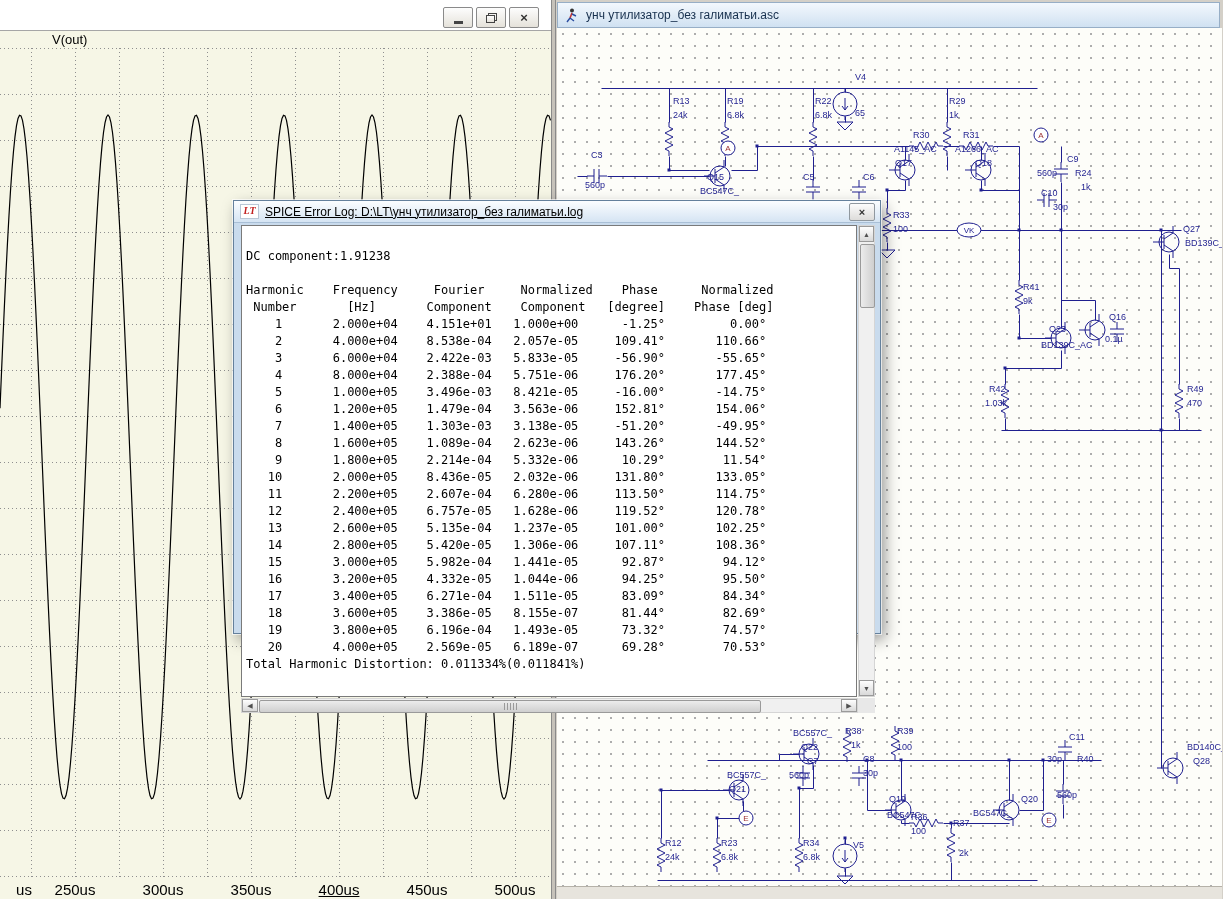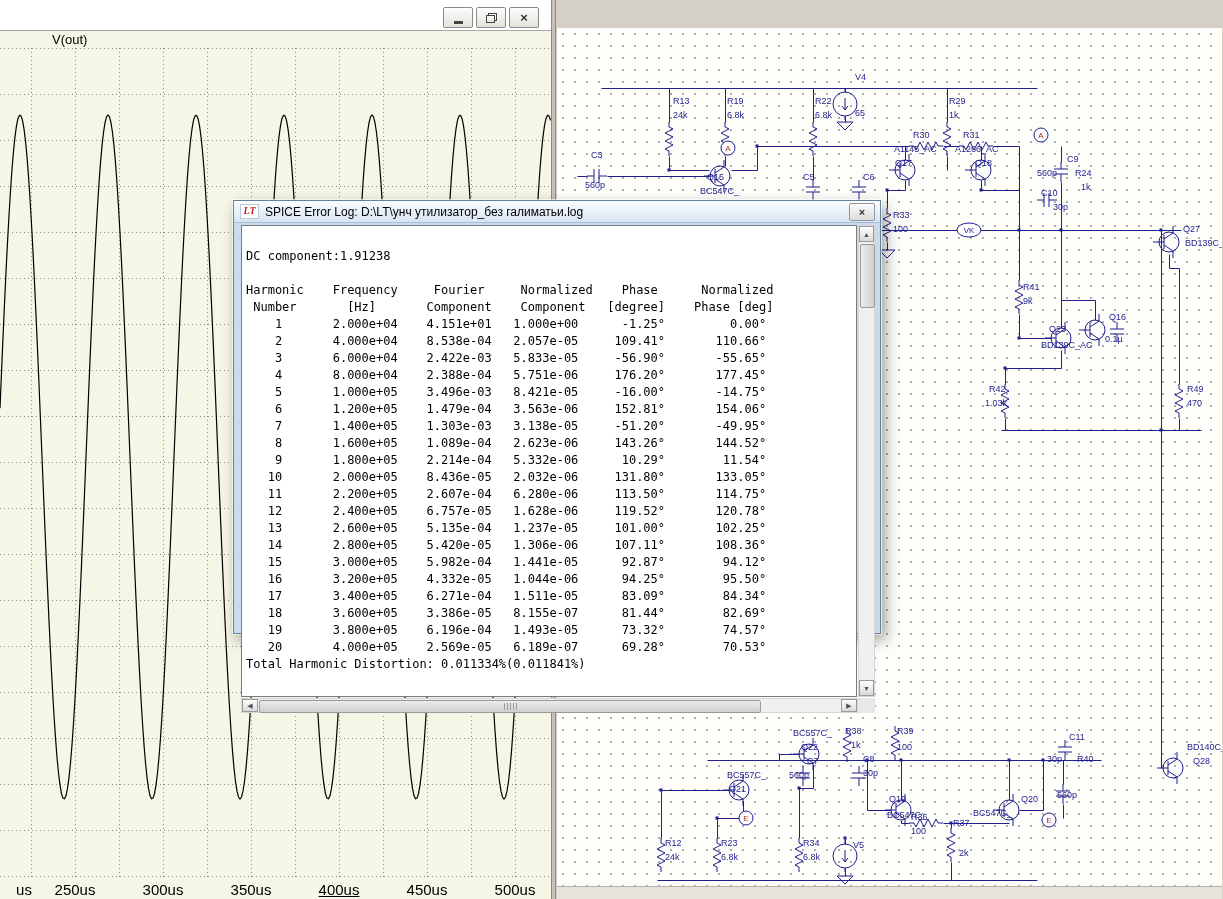--- a/index.html
+++ b/index.html
@@ -38,21 +38,21 @@
   #sch-area{left:1px;top:28px;width:665px;height:858px;background-color:#fdfdf9;
             background-image:radial-gradient(#adadad 1px,transparent 1.2px);background-size:12px 12px;overflow:hidden;}
   #sch-footer{left:1px;top:886px;width:665px;height:13px;background:#e7e4dd;border-top:1px solid #b5b1a8;box-sizing:border-box;}
 
   
   #dlg{left:233px;top:200px;width:648px;height:434px;background:#c9dbed;border:1px solid #64809c;
        box-shadow:0 0 0 1px rgba(255,255,255,.65),4px 6px 14px rgba(0,0,0,.4);box-sizing:border-box;z-index:50;}
   #dlg-title{left:0;top:0;width:100%;height:22px;background:linear-gradient(#fbfdff,#d5e4f3);
              border-bottom:1px solid #a9bfd6;display:flex;align-items:center;gap:6px;padding:0 5px 0 6px;
              font-size:12px;color:#000;box-sizing:border-box;}
-  #dlg-title .title-text{white-space:nowrap;overflow:hidden;}
+  #dlg-title .title-text{white-space:nowrap;overflow:hidden;text-decoration:underline;}
   #lt-icon{display:inline-block;width:17px;height:13px;background:#fff;border:1px solid #b9c7d6;
            color:#c22020;font:italic bold 10px/12px "Liberation Serif",serif;text-align:center;}
   #dlg-close{margin-left:auto;width:24px;height:16px;background:linear-gradient(#fcfcfc,#dddcda);
              border:1px solid #90989f;border-radius:2px;display:flex;align-items:center;justify-content:center;
              font-size:11px;font-weight:bold;color:#333;}
   #dlg-content{left:7px;top:24px;width:616px;height:472px;background:#fff;border:1px solid #7a7a7a;box-sizing:border-box;overflow:hidden;}
   #log-pre{margin:0;padding:22px 0 0 4px;font-family:"DejaVu Sans Mono","Liberation Mono",monospace;
            font-size:12px;line-height:17px;color:#000;}
   .vscroll{left:624px;top:24px;width:17px;height:472px;background:#f0f0f0;border:1px solid #d5d5d5;box-sizing:border-box;}
   .hscroll{left:7px;top:497px;width:617px;height:15px;background:#f0f0f0;border:1px solid #d5d5d5;box-sizing:border-box;}
@@ -133,20 +133,28 @@
       <span class="xtick" style="left: 251px;">350us</span>
       <span class="xtick" style="left: 339px; text-decoration: underline;">400us</span>
       <span class="xtick" style="left: 427px;">450us</span>
       <span class="xtick" style="left: 515px; text-align: center;">500us</span>
     </div>
 </div>
 
 <div class="abs" id="splitter"></div>
 
 <div class="abs" id="sch-window">
+  <div class="abs" id="sch-titlebar">
+    <svg width="16" height="16">
+      <circle cx="8" cy="3.5" r="2" fill="#333"></circle>
+      <path d="M8 6 L6 11" stroke="#c03030" stroke-width="1.6" fill="none"></path>
+      <path d="M6 11 L3 15 M6 11 L10 14 M8 7 L12 9" stroke="#2a4da0" stroke-width="1.4" fill="none"></path>
+    </svg>
+    <span>унч утилизатор_без галиматьи.asc</span>
+  </div>
   <div class="abs" id="sch-area">
     <svg id="sch-svg" width="665" height="858">
         <g stroke="#1f1f8f" stroke-width="1" fill="none">
           <line x1="44.5" y1="60.5" x2="480.5" y2="60.5"></line>
           <line x1="112.5" y1="60.5" x2="112.5" y2="94.5"></line>
           <line x1="112.5" y1="128.5" x2="112.5" y2="142.5"></line>
           <line x1="112.5" y1="142.5" x2="152.5" y2="142.5"></line>
           <line x1="168.5" y1="60.5" x2="168.5" y2="94.5"></line>
           <line x1="168.5" y1="128.5" x2="168.5" y2="138.5"></line>
           <line x1="256.5" y1="60.5" x2="256.5" y2="94.5"></line>

